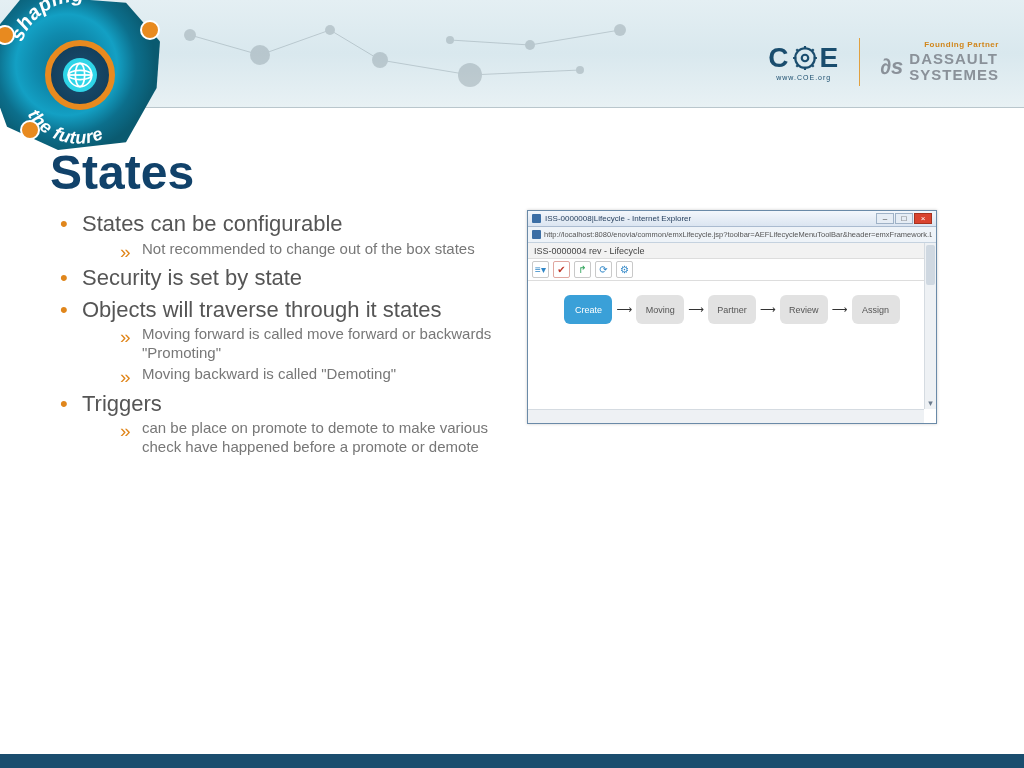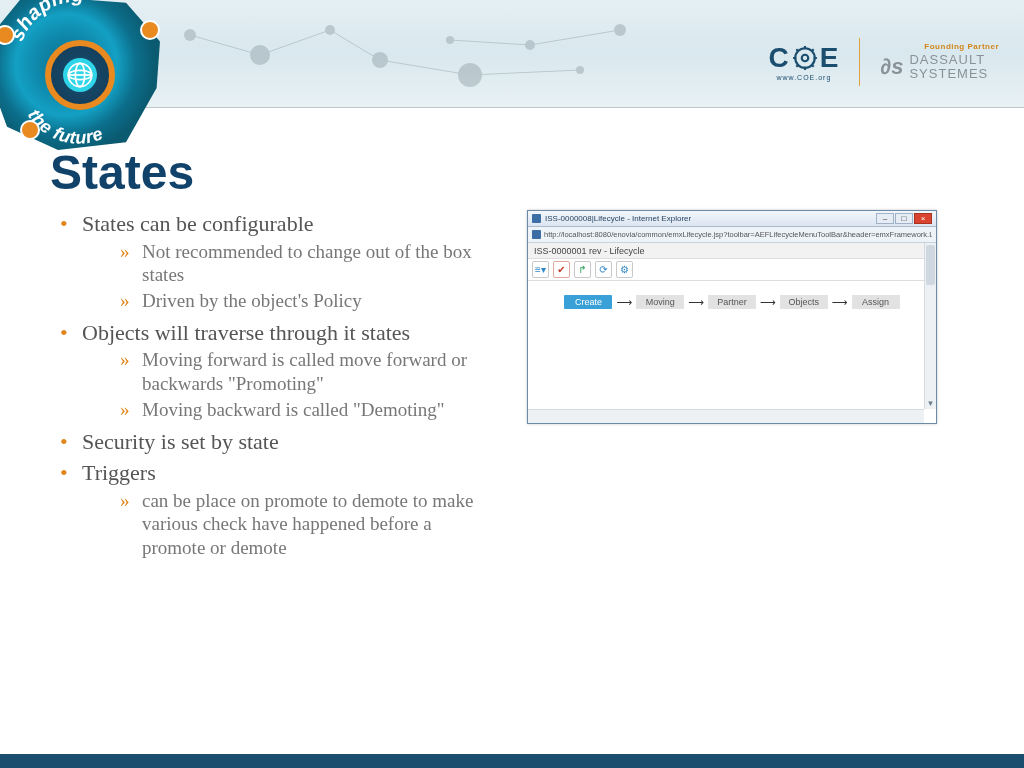--- a/index.html
+++ b/index.html
@@ -67,49 +67,49 @@
   .coe-logo .letters { font-size: 28px; font-weight: 900; color: #1a4d6e; letter-spacing: 1px; display: flex; align-items: center; }
   .coe-logo .cog {
     width: 26px; height: 26px; display: inline-block; margin: 0 2px;
   }
   .coe-logo .sub { font-size: 7px; color: #1a4d6e; letter-spacing: 1px; margin-top: 2px; }
   .vdiv { width: 1px; height: 48px; background: #e0a040; }
   .ds-logo { display: flex; flex-direction: column; align-items: flex-start; line-height: 1; }
   .ds-logo .fp { font-size: 8px; color: #d1861c; font-weight: bold; letter-spacing: 0.5px; margin-left: 44px; margin-bottom: 2px; }
   .ds-logo .row { display: flex; align-items: center; gap: 6px; }
   .ds-logo .sw { font-size: 22px; font-style: italic; font-weight: bold; color: #8a9199; }
-  .ds-logo .txt { font-size: 13px; font-weight: 400; color: #8a9199; letter-spacing: 1px; line-height: 1.05; }
+  .ds-logo .txt { font-size: 15px; font-weight: 700; color: #8a9199; letter-spacing: 1px; line-height: 1.05; }
 
   
   .content {
     position: absolute; left: 0; top: 145px; right: 0; bottom: 20px;
     padding: 0 50px;
     display: flex; gap: 30px; justify-content: space-between;
   }
   .col-left { flex: 1 1 50%; max-width: 480px; }
   .col-right { flex: 1 1 50%; display: flex; align-items: flex-start; padding-top: 65px; }
 
   h1.title {
     font-size: 48px; font-weight: bold; color: #11426a; margin-bottom: 10px;
   }
 
   ul.bullets { list-style: none; }
   ul.bullets > li {
     position: relative; padding-left: 32px;
-    font-size: 22px; color: #555; line-height: 1.25; margin-bottom: 4px; font-family: Liberation Serif, serif;
+    font-size: 22px; color: #555; line-height: 1.25; margin-bottom: 4px;
   }
   ul.bullets > li::before {
     content: "•"; position: absolute; left: 10px; top: 0;
     color: #e0861c; font-size: 22px;
   }
 
   ul.sub { list-style: none; margin-top: 2px; margin-bottom: 6px; }
   ul.sub > li {
     position: relative; padding-left: 60px;
-    font-size: 19px; color: #777; line-height: 1.25; margin-bottom: 2px;
+    font-size: 15px; color: #777; line-height: 1.25; margin-bottom: 2px;
   }
   ul.sub > li::before {
     content: "»"; position: absolute; left: 38px; top: 0;
     color: #e0861c; font-size: 19px;
   }
 
   
   .ie-window {
     width: 410px; border: 1px solid #6a8aa8;
     box-shadow: 0 0 3px rgba(0,0,0,0.2);
@@ -150,23 +150,23 @@
   .tb-icon.blue  { color: #2f86c7; }
   .tb-icon.green { color: #2fa35a; }
   .tb-icon.red   { color: #c0392b; border-color: #e0a7a0; }
   .tb-icon.gear  { color: #2f86c7; }
 
   .lifecycle-row {
     display: flex; align-items: center; justify-content: center;
     gap: 4px; margin-top: 14px; padding: 0 10px;
   }
   .state-chip {
-    min-width: 48px; height: 14px; padding: 4px 8px;
+    min-width: 48px; height: 29px; padding: 4px 8px;
     font-size: 9px; display: flex; align-items: center; justify-content: center;
-    background: #e2e2e2; color: #555; border-radius: 1px;
+    background: #e2e2e2; color: #555; border-radius: 6px;
   }
   .state-chip.active { background: #3aa0d8; color: #fff; }
   .arrow {
     font-size: 11px; color: #333; line-height: 1;
   }
   .ie-scroll-right {
     position: absolute; right: 0; top: 0; bottom: 14px; width: 12px;
     background: #eef1f4; border-left: 1px solid #d5dbe1;
   }
   .ie-scroll-right .thumb { position: absolute; top: 2px; left: 1px; right: 1px; height: 40px; background: #cfd8e1; border-radius: 2px; }
@@ -270,34 +270,33 @@
 </div>
 
 <div class="content">
   <div class="col-left">
     <h1 class="title">States</h1>
     <ul class="bullets">
       <li>
         <span>States can be configurable</span>
         <ul class="sub">
           <li>Not recommended to change out of the box states</li>
-          <li>Driven by the object's Policy</li>
         </ul>
+      </li>
+      <li>
+        <span>Security is set by state</span>
       </li>
       <li>
         <span>Objects will traverse through it states</span>
         <ul class="sub">
           <li>Moving forward is called move forward or backwards "Promoting"</li>
           <li>Moving backward is called "Demoting"</li>
         </ul>
       </li>
       <li>
-        <span>Security is set by state</span>
-      </li>
-      <li>
         <span>Triggers</span>
         <ul class="sub">
           <li>can be place on promote to demote to make various check have happened before a promote or demote</li>
         </ul>
       </li>
     </ul>
   </div>
 
   <div class="col-right">
     <div class="ie-window">
@@ -308,36 +307,36 @@
           <div class="ie-btn">–</div>
           <div class="ie-btn">□</div>
           <div class="ie-btn close">×</div>
         </div>
       </div>
       <div class="ie-addr">
         <div class="ie-addr-icon"></div>
         <div class="ie-url">http://localhost:8080/enovia/common/emxLifecycle.jsp?toolbar=AEFLifecycleMenuToolBar&amp;header=emxFramework.Lifecycle.LifeCyclePageHeading&amp;export=false&amp;mode=b</div>
       </div>
       <div class="ie-body">
-        <div class="page-hdr">ISS-0000001 rev - Lifecycle</div>
+        <div class="page-hdr">ISS-0000004 rev - Lifecycle</div>
         <div class="toolbar">
           <div class="tb-icon blue">≡▾</div>
           <div class="tb-icon red">✔</div>
           <div class="tb-icon green">↱</div>
           <div class="tb-icon blue">⟳</div>
           <div class="tb-icon gear">⚙</div>
         </div>
         <div class="lifecycle-row">
           <div class="state-chip active">Create</div>
           <span class="arrow">⟶</span>
           <div class="state-chip">Moving</div>
           <span class="arrow">⟶</span>
           <div class="state-chip">Partner</div>
           <span class="arrow">⟶</span>
-          <div class="state-chip">Objects</div>
+          <div class="state-chip">Review</div>
           <span class="arrow">⟶</span>
           <div class="state-chip">Assign</div>
         </div>
         <div class="ie-scroll-right">
           <div class="thumb"></div>
           <div class="down">▾</div>
         </div>
         <div class="ie-scroll-bottom"></div>
       </div>
     </div>

